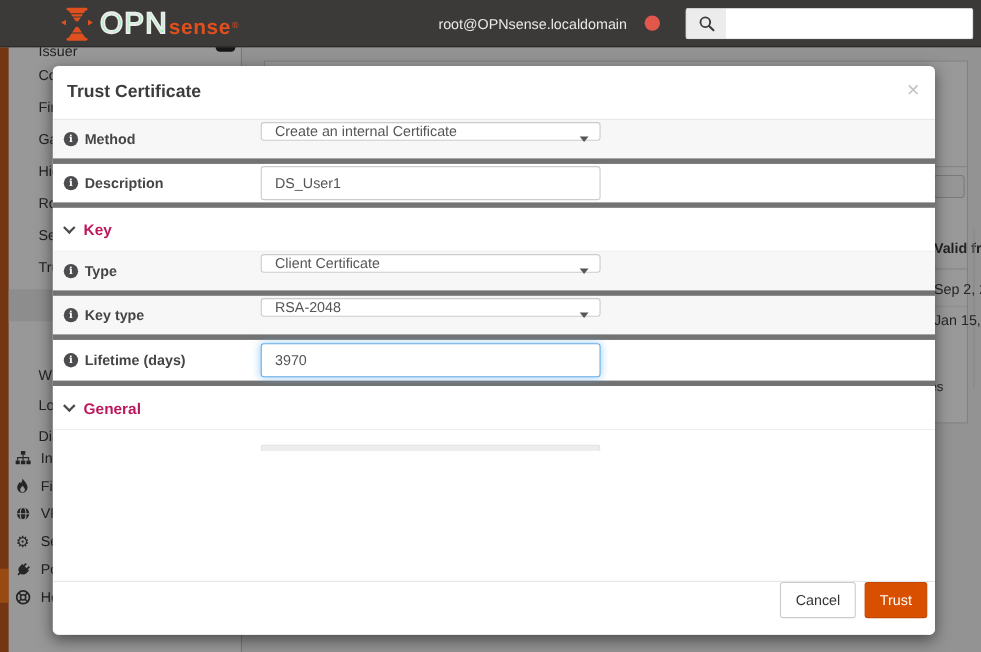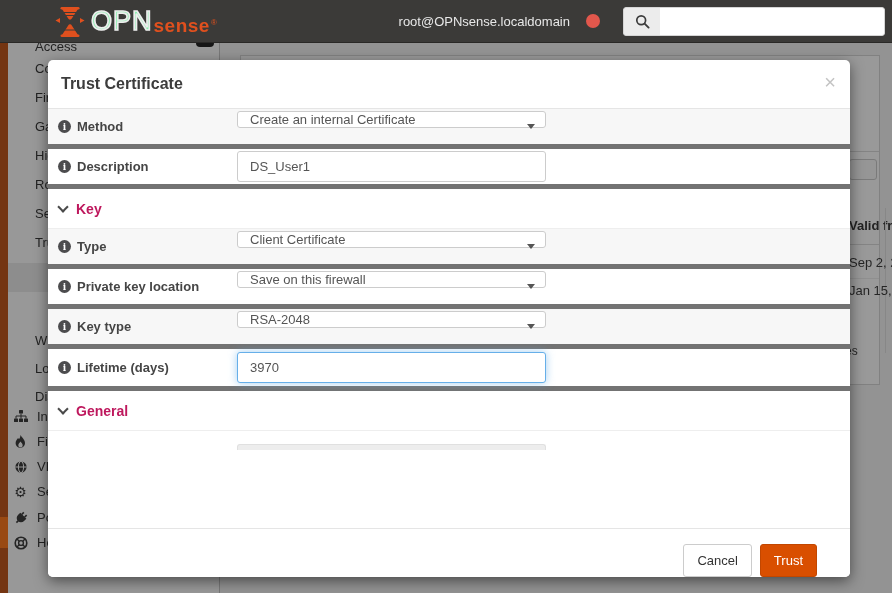--- a/index.html
+++ b/index.html
@@ -79,40 +79,40 @@
             font-size:13px; color:#555; outline:none; background:#fff; font-family:inherit; }
   .tinput.focused { border-color:#66afe9; box-shadow:0 0 8px rgba(102,175,233,0.6); }
   .srow { display:flex; align-items:center; height:40px; padding-left:10px; border-bottom:1px solid #eee; background:#fff; }
   .chev { width:8px; height:8px; border-left:2px solid #4a4a4a; border-bottom:2px solid #4a4a4a;
           transform:rotate(-45deg); margin:-3px 9px 0 1px; }
   .srow .stitle { font-size:14px; font-weight:bold; color:#be185d; }
   .row-partial { height:19px; position:relative; }
   .row-partial .stub { position:absolute; left:189px; top:13px; width:309px; height:6px;
                        background:#ededed; border:1px solid #e0e0e0; border-bottom:none; border-radius:3px 3px 0 0; }
   .modal-footer { position:absolute; left:0; bottom:0; width:802px; height:49px; border-top:1px solid #e5e5e5;
-                  background:#fff; display:flex; align-items:flex-end; justify-content:flex-end; gap:8px; padding-right:33px; }
+                  background:#fff; display:flex; align-items:flex-start; justify-content:flex-end; gap:8px; padding-right:7px; }
   .btn { height:33px; padding:0 13px; border-radius:3px; font-size:13px; cursor:pointer; font-family:inherit; }
   .btn-cancel { background:#fff; border:1px solid #ccc; color:#333; }
   .btn-save { background:#d94f00; border:1px solid #c24700; color:#fff; }
 </style>
 </head>
 <body>
 
 <div id="app">
 
   <div class="page">
     <div class="accent-strip">
       <div class="bright"></div>
     </div>
 
     <div class="sidebar">
       <div class="side-active-band"></div>
       <div class="scroll-thumb"></div>
 
-      <div class="side-item" style="top:-4px">Access</div>
+      <div class="side-item" style="top:-4px">Issuer</div>
       <div class="side-item" style="top:18px">Configuration</div>
       <div class="side-item" style="top:47px">Firmware</div>
       <div class="side-item" style="top:76px">Gateways</div>
       <div class="side-item" style="top:105px">High Availability</div>
       <div class="side-item" style="top:134px">Routes</div>
       <div class="side-item" style="top:163px">Settings</div>
       <div class="side-item" style="top:192px">Trust</div>
       <div class="side-item" style="top:290px">Wizard</div>
       <div class="side-item" style="top:318px">Log Files</div>
       <div class="side-item" style="top:346px">Diagnostics</div>
@@ -246,32 +246,20 @@
             <span>Type</span>
           </div>
         <div class="ctl">
             <div class="selectbox">
               <span class="val">Client Certificate</span>
             </div>
             <span class="caret"></span>
           </div>
       </div>
 
-      <div class="frow">
-        <div class="flabel">
-            <span class="info"></span>
-            <span>Private key location</span>
-          </div>
-        <div class="ctl">
-            <div class="selectbox">
-              <span class="val">Save on this firewall</span>
-            </div>
-            <span class="caret"></span>
-          </div>
-      </div>
 
       <div class="frow striped">
         <div class="flabel">
             <span class="info"></span>
             <span>Key type</span>
           </div>
         <div class="ctl">
             <div class="selectbox">
               <span class="val">RSA-2048</span>
             </div>

